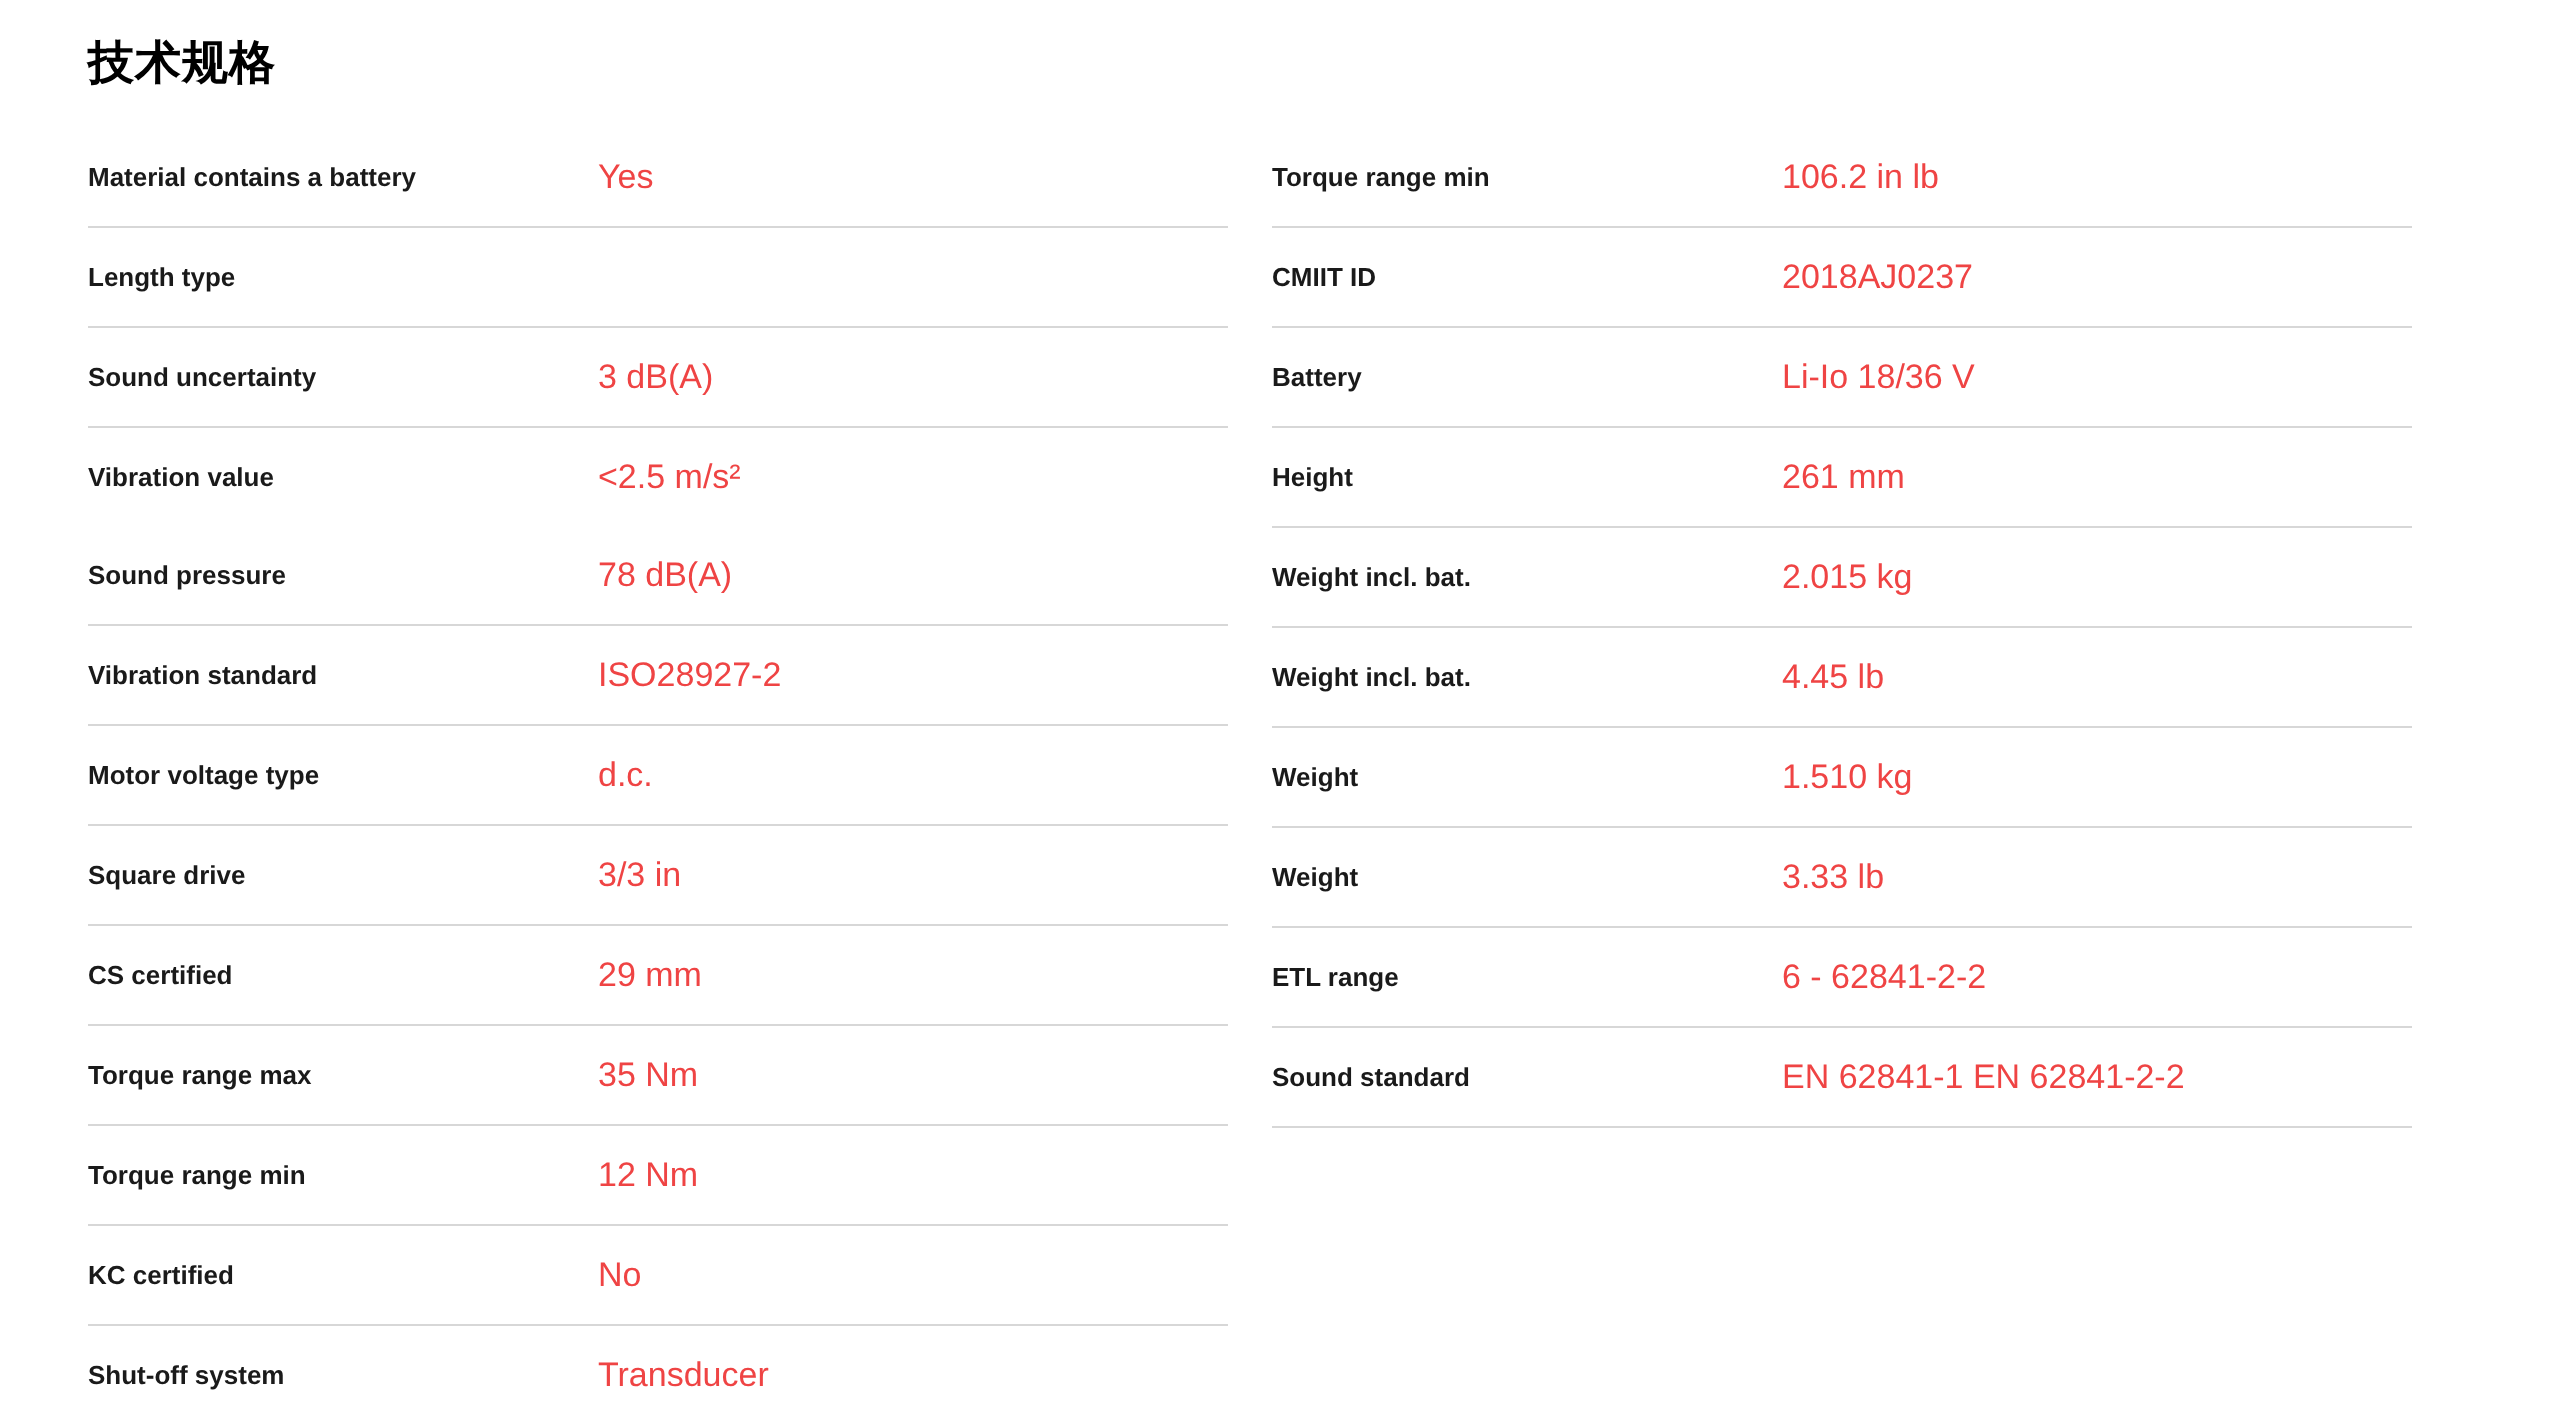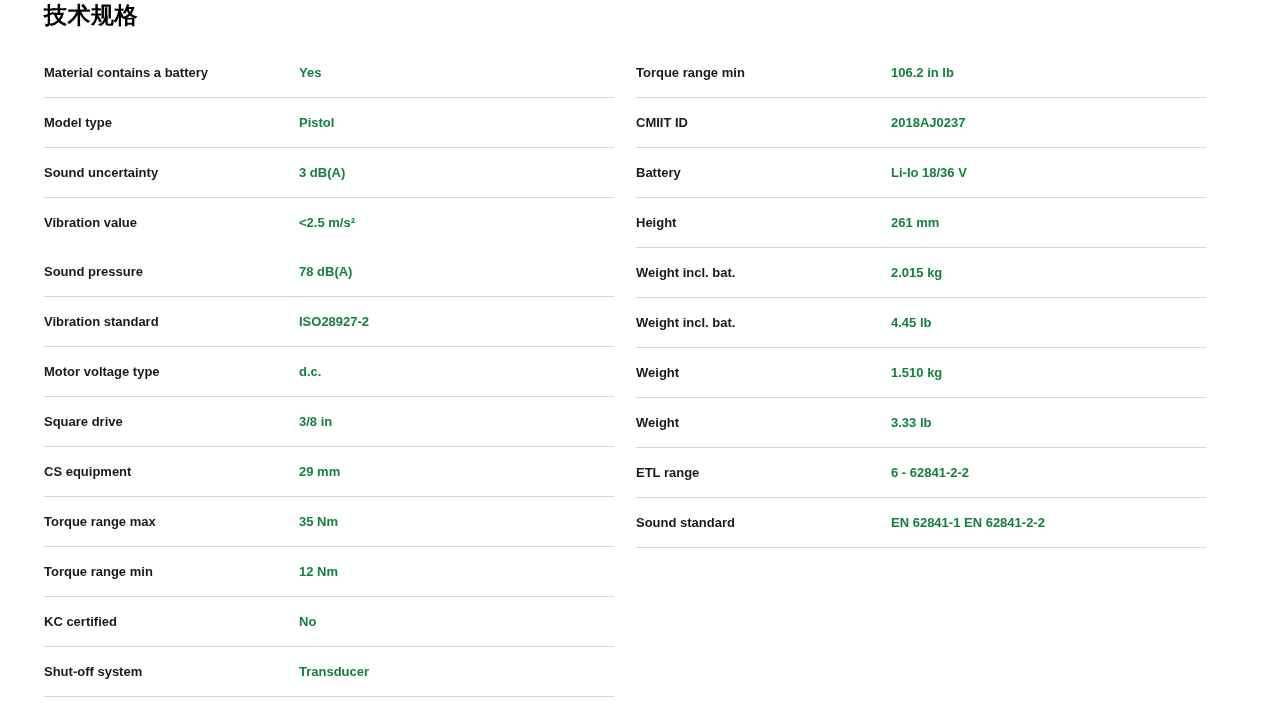--- a/index.html
+++ b/index.html
@@ -19,21 +19,21 @@
     width: 1284px;
     height: 711px;
     box-sizing: border-box;
     padding: 0 44px;
   }
   .page-title {
     font-size: 23px;
     font-weight: bold;
     letter-spacing: 0.5px;
     margin: 0;
-    padding-top: 0;
+    padding-top: 16px;
     line-height: 30px;
     color: #000;
   }
   .spec-columns {
     display: flex;
     flex-direction: row;
     gap: 0;
     margin-top: 18px;
   }
   .spec-col {
@@ -57,43 +57,42 @@
     width: 255px;
     flex: 0 0 255px;
     font-size: 13px;
     font-weight: bold;
     line-height: 17px;
     color: #1a1a1a;
     padding: 16px 0 16px 0;
   }
   .spec-value {
     flex: 1 1 auto;
-    font-size: 13px;
-    font-weight: bold;
+    font-size: 17px;
+    font-weight: normal;
     line-height: 17px;
-    color: #15803d;
+    color: #ef4444;
     padding: 16px 0 16px 0;
   }
 </style>
 </head>
 <body>
 
 <div class="page">
 
   <h1 class="page-title">技术规格</h1>
 
   <div class="spec-columns">
     <div class="spec-col left">
         <div class="spec-row">
           <div class="spec-label">Material contains a battery</div>
           <div class="spec-value">Yes</div>
         </div>
         <div class="spec-row">
-          <div class="spec-label">Model type</div>
-          <div class="spec-value">Pistol</div>
+          <div class="spec-label">Length type</div>
         </div>
         <div class="spec-row">
           <div class="spec-label">Sound uncertainty</div>
           <div class="spec-value">3 dB(A)</div>
         </div>
         <div class="spec-row tight">
           <div class="spec-label">Vibration value</div>
           <div class="spec-value">&lt;2.5 m/s²</div>
         </div>
         <div class="spec-row">
@@ -103,24 +102,24 @@
         <div class="spec-row">
           <div class="spec-label">Vibration standard</div>
           <div class="spec-value">ISO28927-2</div>
         </div>
         <div class="spec-row">
           <div class="spec-label">Motor voltage type</div>
           <div class="spec-value">d.c.</div>
         </div>
         <div class="spec-row">
           <div class="spec-label">Square drive</div>
-          <div class="spec-value">3/8 in</div>
+          <div class="spec-value">3/3 in</div>
         </div>
         <div class="spec-row">
-          <div class="spec-label">CS equipment</div>
+          <div class="spec-label">CS certified</div>
           <div class="spec-value">29 mm</div>
         </div>
         <div class="spec-row">
           <div class="spec-label">Torque range max</div>
           <div class="spec-value">35 Nm</div>
         </div>
         <div class="spec-row">
           <div class="spec-label">Torque range min</div>
           <div class="spec-value">12 Nm</div>
         </div>

